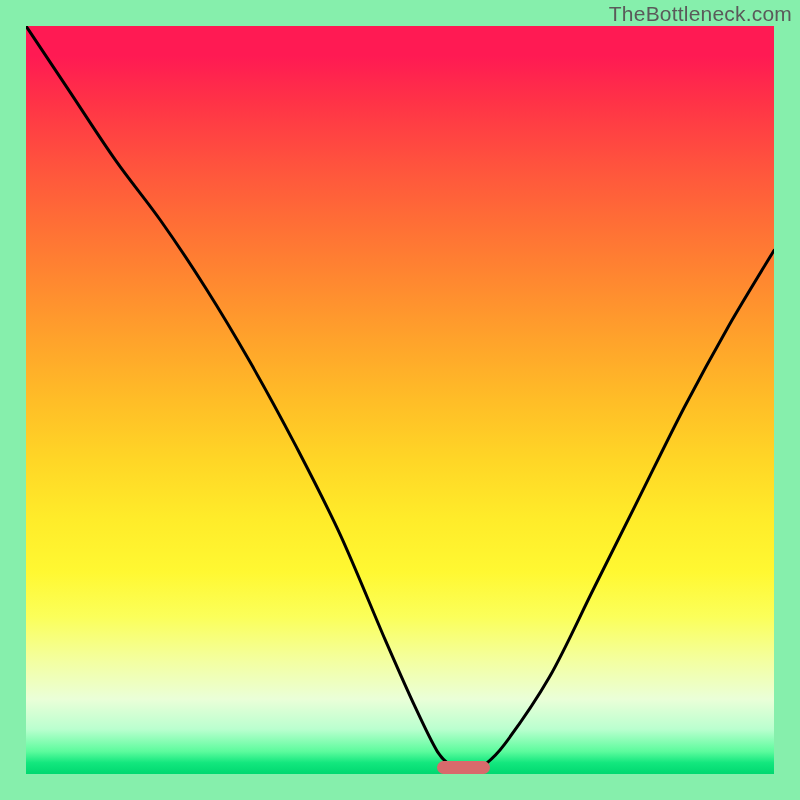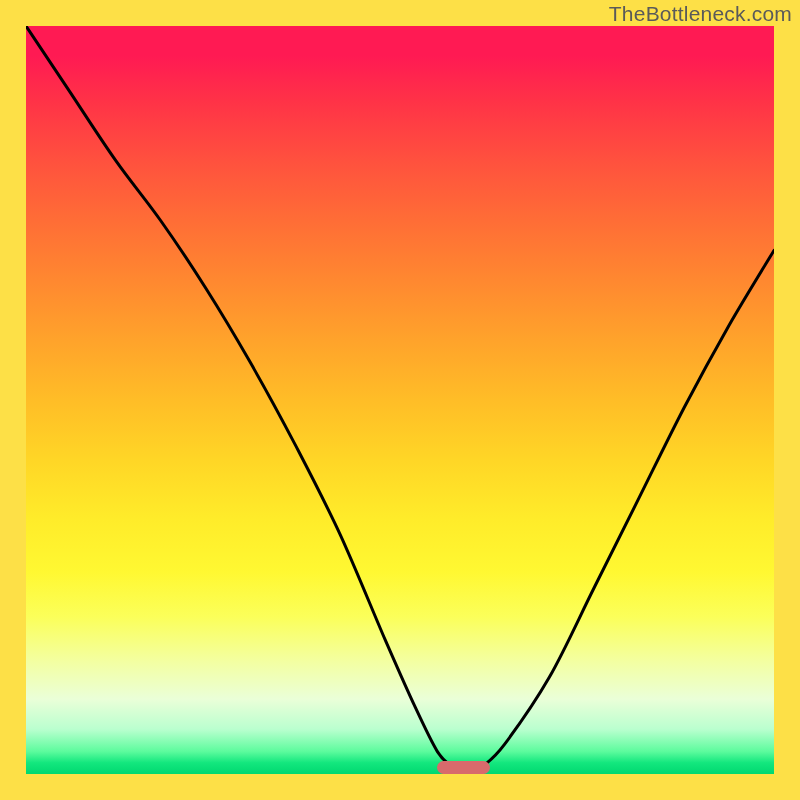--- a/index.html
+++ b/index.html
@@ -8,21 +8,21 @@
     width: 800px;
     height: 800px;
     background: #000;
     overflow: hidden;
     font-family: Arial, Helvetica, sans-serif;
   }
   .frame {
     position: relative;
     width: 800px;
     height: 800px;
-    background: #fde047;
+    background: #86efac;
   }
   .attribution {
     position: absolute;
     top: 2px;
     right: 8px;
     color: #5a5a5a;
     font-size: 21px;
     font-weight: 400;
     letter-spacing: 0.2px;
   }

